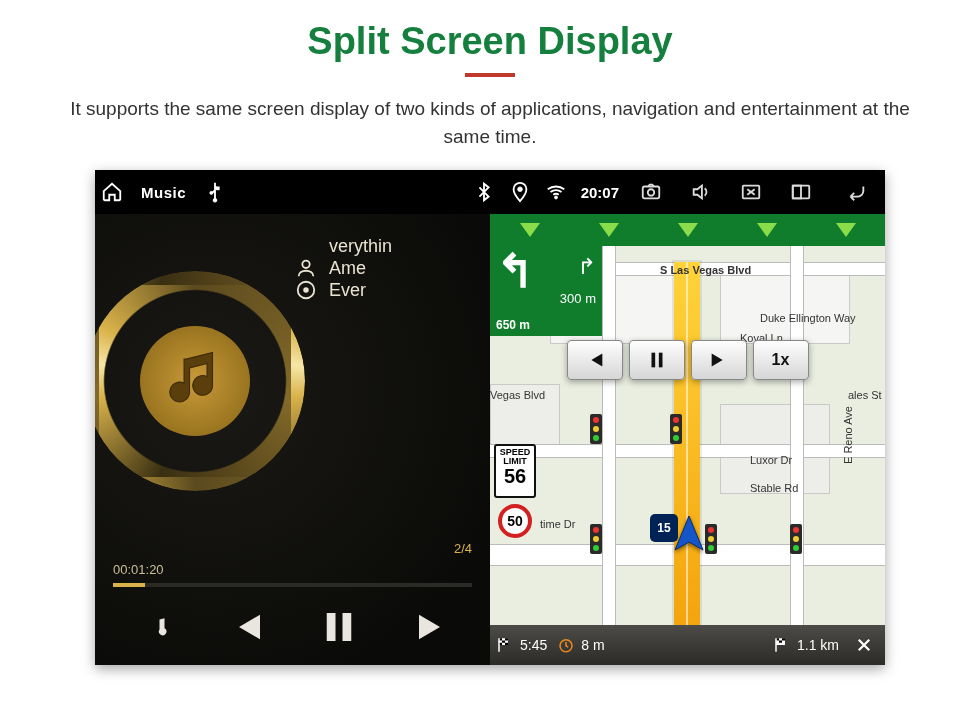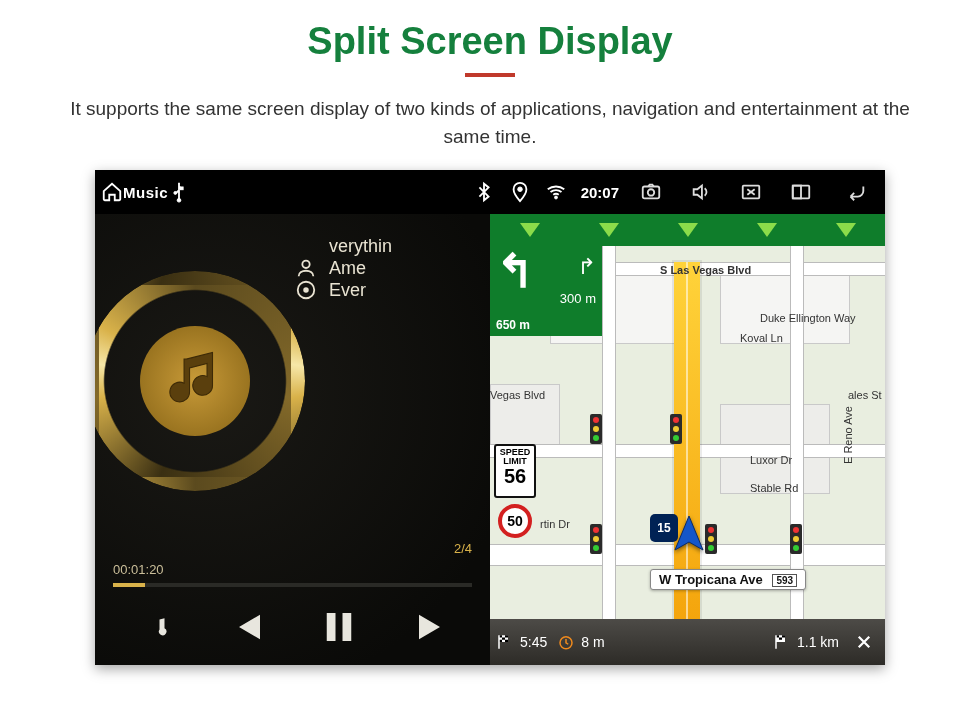--- a/index.html
+++ b/index.html
@@ -46,21 +46,21 @@
   .statusbar {
     height: 44px;
     background: #000;
     display: flex;
     align-items: center;
     color: #fff;
     font-size: 15px;
     padding: 0 6px;
     gap: 10px;
   }
-  .sb-left { display:flex; align-items:center; flex:0 0 auto; }
+  .sb-left { display:flex; align-items:center; gap:18px; flex:0 0 auto; }
   .sb-mid  { flex:1; }
   .sb-right{ display:flex; align-items:center; gap:14px; }
   .sb-icon { width:22px; height:22px; display:flex; align-items:center; justify-content:center; }
   .sb-icon svg { width:22px; height:22px; fill:#fff; stroke:#fff; }
   .sb-boxicon {
     width:36px; height:30px;
     display:flex; align-items:center; justify-content:center;
   }
   .sb-boxicon svg { width:22px; height:22px; fill:none; stroke:#ddd; stroke-width:2; }
   .sb-text { color:#fff; font-weight:600; }
@@ -253,21 +253,21 @@
      position:absolute; border:1px solid #c9c9c9; background:#ededea;
   }
   .traffic-light {
     position:absolute; width:12px; height:30px;
     background:#2a2a2a; border-radius:2px;
     display:flex; flex-direction:column; justify-content:space-around; align-items:center;
     padding:2px 0;
   }
   .traffic-light span{width:6px;height:6px;border-radius:50%;}
   .bottombar {
-    position:absolute; left:0; right:0; bottom:0; height:46px;
+    position:absolute; left:0; right:0; bottom:0; height:40px;
     background:linear-gradient(#4d4b47,#2d2b27);
     display:flex; align-items:center; color:#fff;
     font-size:14px; padding:0 6px; gap:10px;
   }
   .bottombar .seg { display:flex; align-items:center; gap:6px;}
   .bottombar .spacer{flex:1;}
   .bottombar svg{width:18px;height:18px;}
   .bottombar .closebtn{
     width:30px;height:30px;display:flex;align-items:center;justify-content:center;
     cursor:pointer;
@@ -480,35 +480,52 @@
       </div>
 
       <div class="street-label" style="left:170px;top:50px;font-weight:600;">S Las Vegas Blvd</div>
       <div class="street-label" style="left:250px;top:78px;margin-top:40px;">Koval Ln</div>
       <div class="street-label" style="left:270px;top:98px;">Duke Ellington Way</div>
       <div class="street-label" style="left:0px;top:175px;">Vegas Blvd</div>
       <div class="street-label" style="left:358px;top:175px;">ales St</div>
       <div class="street-label" style="left:260px;top:240px;">Luxor Dr</div>
       <div class="street-label" style="left:260px;top:268px;">Stable Rd</div>
       <div class="street-label" style="left:352px;top:250px;transform:rotate(-90deg);transform-origin:left top;">E Reno Ave</div>
-      <div class="street-label" style="left:50px;top:304px;">rtin Dr</div>
-
-      <div class="street-pill" style="left:160px;top:355px;">
-        <span>W Tropicana Ave</span>
-        <span style="border:1px solid #555;padding:0 3px;margin-left:6px;font-size:10px;">593</span>
-      </div>
+      <div class="street-label" style="left:50px;top:304px;">time Dr</div>
+
 
       <div class="speed-sign">
         <div style="line-height:1.0">SPEED LIMIT</div>
         <div class="num">56</div>
       </div>
       <div class="speed-circle">
         <span>50</span>
       </div>
 
+      <div class="playback-row">
+        <div class="pb-btn">
+            <svg viewBox="0 0 24 24">
+              <path d="M6 5v14M20 5 8 12l12 7z"></path>
+            </svg>
+          </div>
+        <div class="pb-btn">
+            <svg viewBox="0 0 24 24">
+              <rect x="6" y="4" width="4" height="16"></rect>
+              <rect x="14" y="4" width="4" height="16"></rect>
+            </svg>
+          </div>
+        <div class="pb-btn">
+            <svg viewBox="0 0 24 24">
+              <path d="M18 5v14M4 5l12 7L4 19z"></path>
+            </svg>
+          </div>
+        <div class="pb-btn">
+            <span>1x</span>
+          </div>
+      </div>
 
       <div class="locArrow">
         <svg viewBox="0 0 40 40">
             <path d="M20 2 34 36 20 28 6 36Z" fill="#1456c9" stroke="#0b2b66" stroke-width="1"></path>
           </svg>
       </div>
 
       <div class="bottombar">
         <div class="seg">
           <svg viewBox="0 0 24 24">

